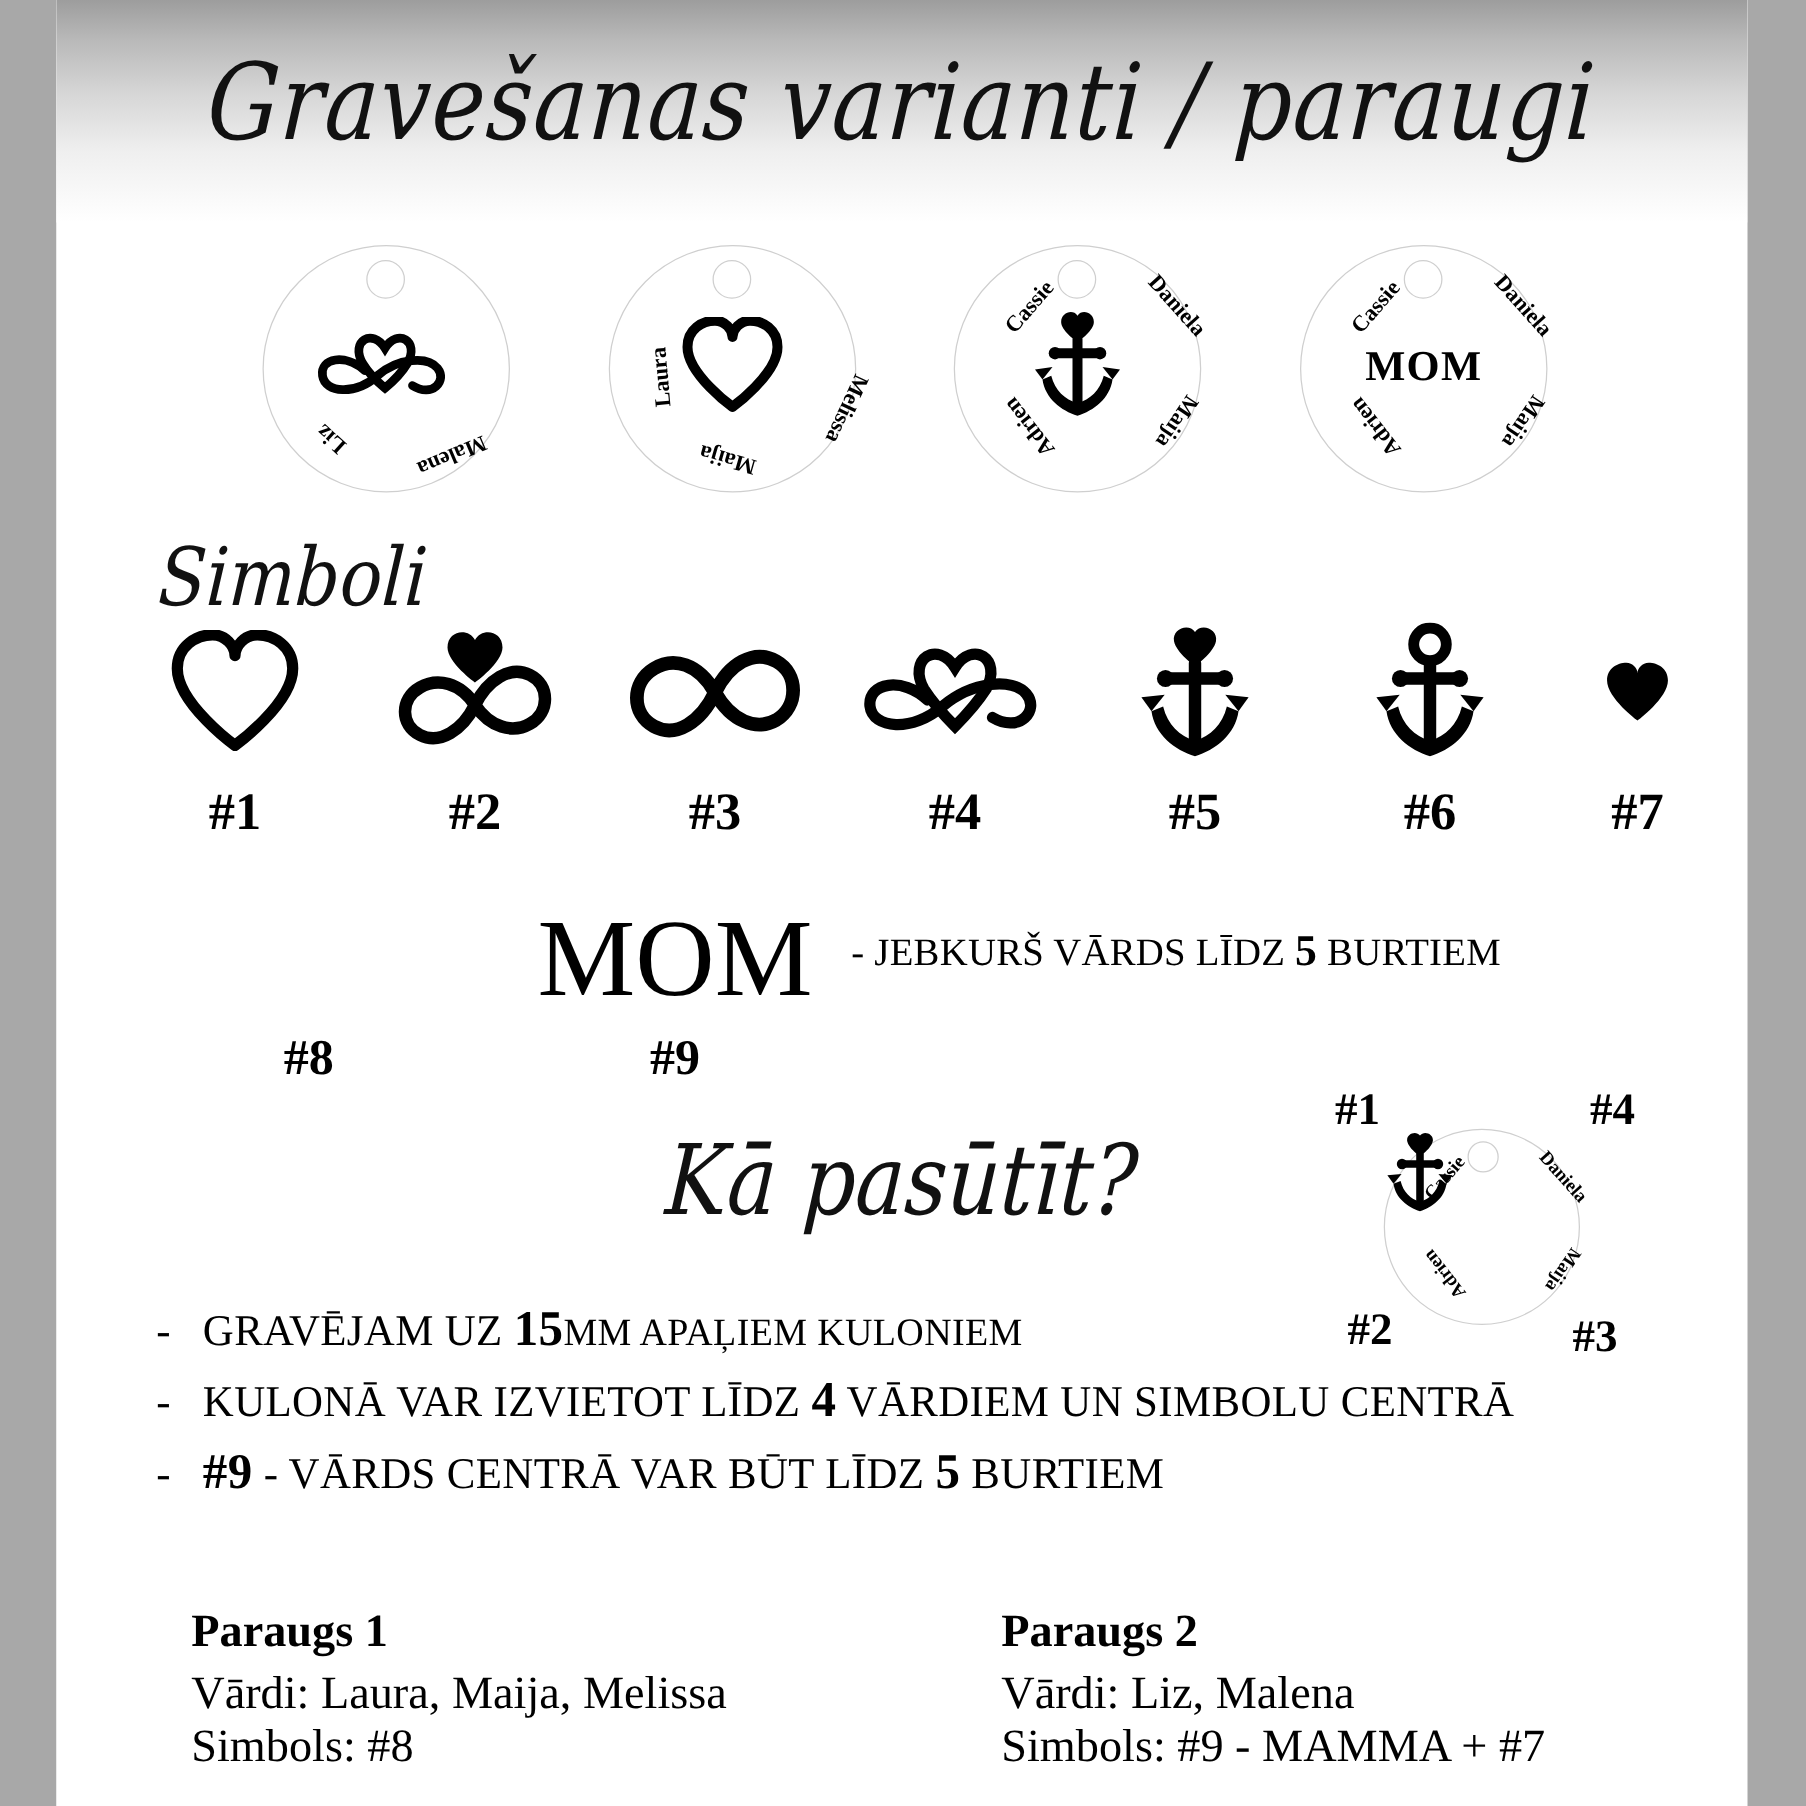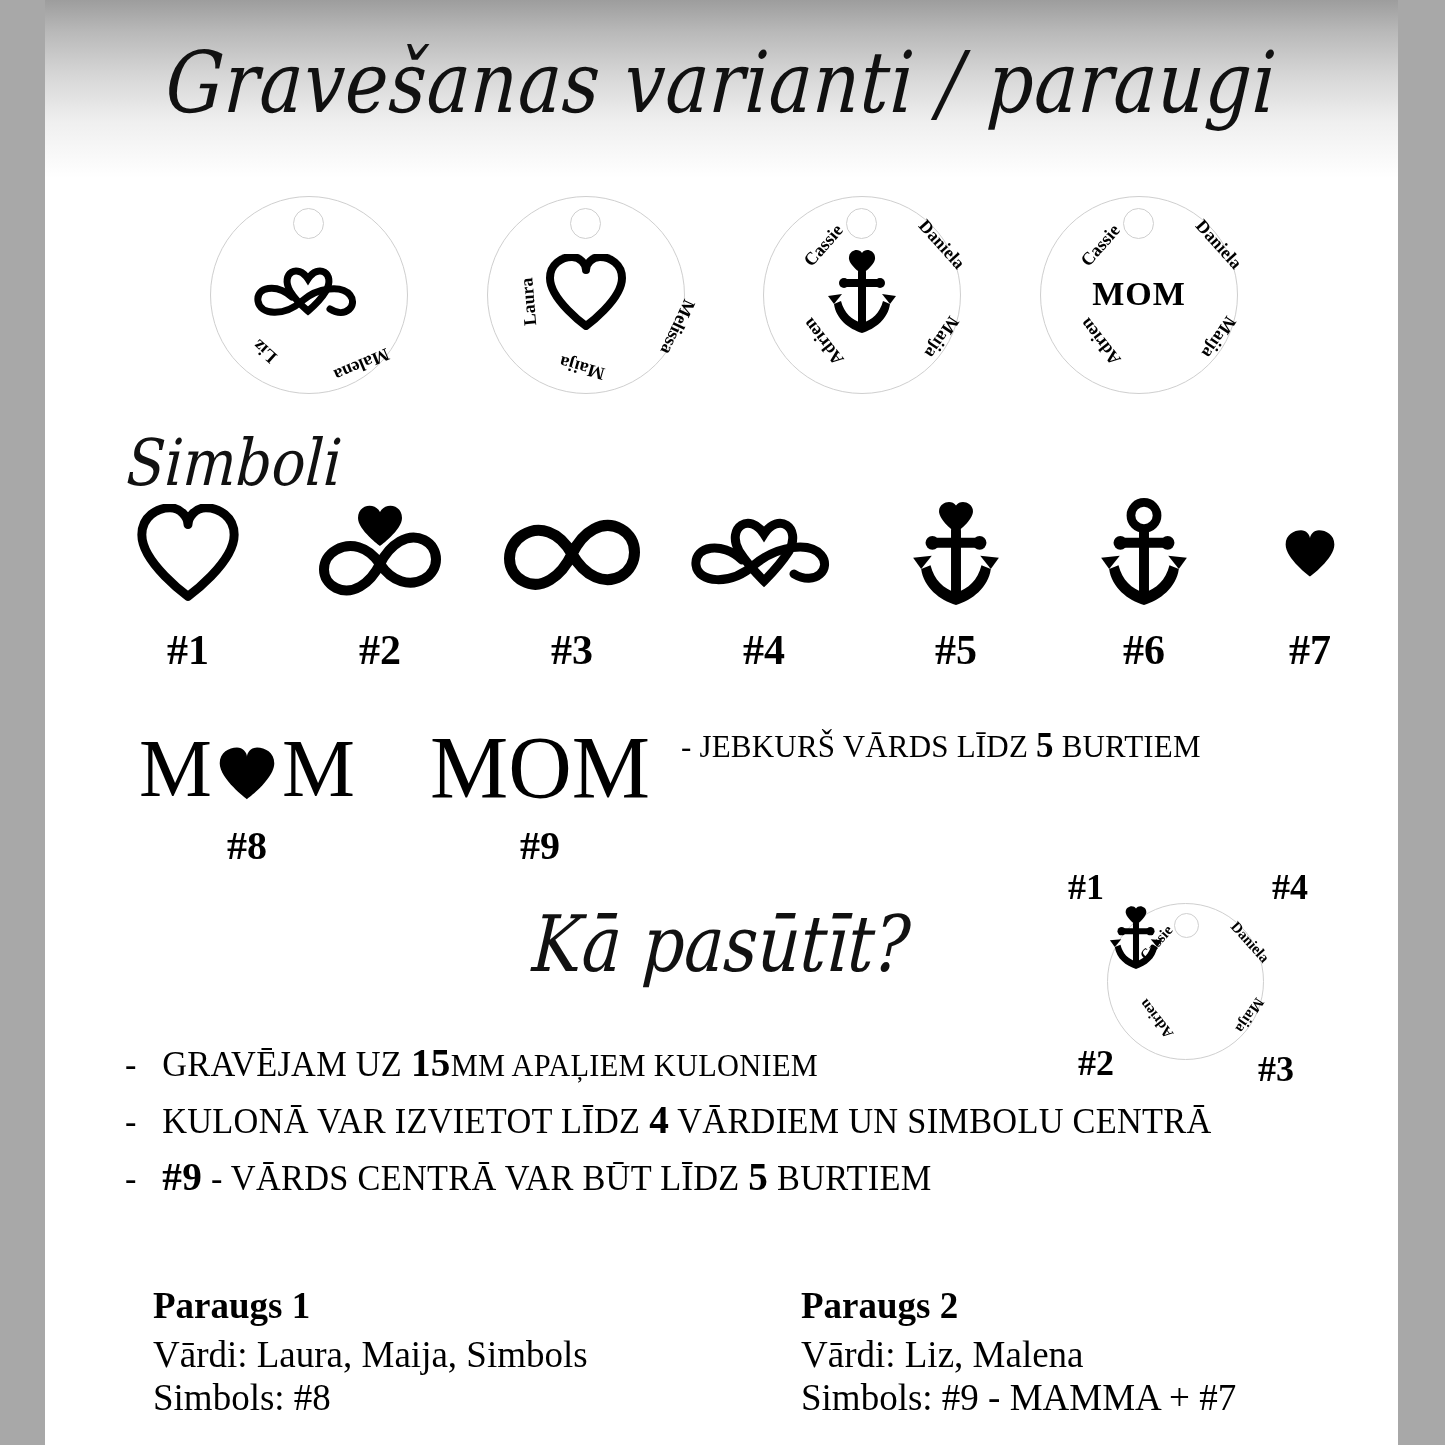--- a/index.html
+++ b/index.html
@@ -173,21 +173,21 @@
     font-family: "Liberation Serif", serif;
     font-size: 88px; line-height: 1; color: #000;
   }
   #label9 {
     left: 355px; top: 822px;
     width: 280px; text-align: center;
     font-family: "Liberation Serif", serif;
     font-weight: bold; font-size: 40px; color: #000;
   }
   #momnote {
-    left: 636px; top: 724px;
+    left: 636px; top: 739px;
     font-family: "Liberation Serif", serif;
     font-size: 31px;
     line-height: 1.28;
     color: #000;
     white-space: nowrap;
   }
   #momnote .num { font-weight: bold; font-size: 35px; }
   #momnote .l1 { letter-spacing: 0.2px; }
 
   
@@ -445,25 +445,20 @@
 
     <div class="sym-cell" style="left:1185px;">
       <div class="sym-art">
         <svg width="56" height="50" viewBox="0 0 84 78">
           <path d="M42 74 C42 74, 4 46, 4 24 C4 9, 17 2, 28 2 C36 2, 42 9, 42 15 C42 9, 48 2, 56 2 C67 2, 80 9, 80 24 C80 46, 42 74, 42 74 Z" fill="#000"></path>
         </svg>
       </div>
       <div class="sym-label">#7</div>
     </div>
 
-    <div class="abs" id="momheart">
-      <span>M</span><span class="hsmall"><svg width="62" height="56" viewBox="0 0 84 78">
-            <path d="M42 74 C42 74, 4 46, 4 24 C4 9, 17 2, 28 2 C36 2, 42 9, 42 15 C42 9, 48 2, 56 2 C67 2, 80 9, 80 24 C80 46, 42 74, 42 74 Z" fill="#000"></path>
-          </svg></span><span>M</span>
-    </div>
     <div class="abs" id="label8">#8</div>
 
     <div class="abs" id="momplain">MOM</div>
     <div class="abs" id="label9">#9</div>
 
     <div class="abs" id="momnote">
       <div class="l1"><span>- JEBKURŠ VĀRDS LĪDZ </span><span class="num">5</span><span> BURTIEM</span></div>
     </div>
 
     <div class="abs" id="kapasutit">Kā pasūtīt?</div>
@@ -500,21 +495,21 @@
 
     <div class="abs" id="bullets">
       <div class="bline"><span class="dash">-</span><span>GRAVĒJAM UZ </span><span class="num">15</span><span class="sm">MM APAĻIEM KULONIEM</span></div>
       <div class="bline"><span class="dash">-</span><span>KULONĀ VAR IZVIETOT LĪDZ </span><span class="num">4</span><span> VĀRDIEM UN SIMBOLU CENTRĀ</span></div>
       <div class="bline"><span class="dash">-</span><span class="num">#9</span><span> - VĀRDS CENTRĀ VAR BŪT LĪDZ </span><span class="num">5</span><span> BURTIEM</span></div>
     </div>
 
 
     <div class="ex one">
       <h3>Paraugs 1</h3>
-      <p>Vārdi: Laura, Maija, Simbols</p>
+      <p>Vārdi: Laura, Maija, Melissa</p>
       <p>Simbols: #8</p>
     </div>
     <div class="ex two">
       <h3>Paraugs 2</h3>
       <p>Vārdi: Liz, Malena</p>
       <p>Simbols: #9 - MAMMA + #7</p>
     </div>
 
   </div>
 </div>

